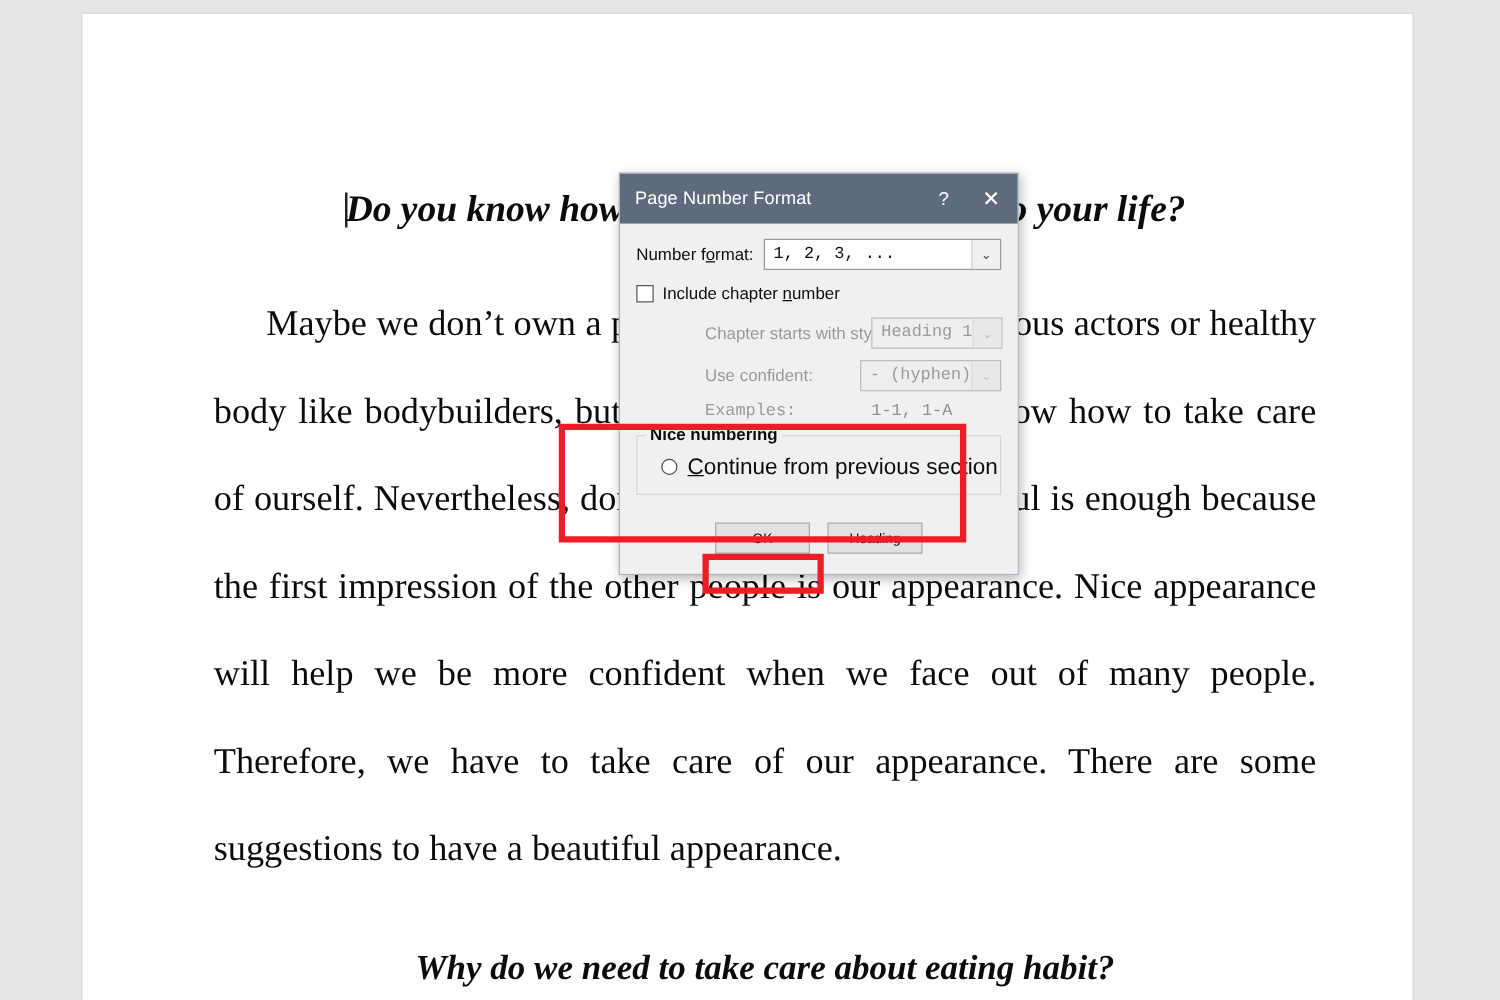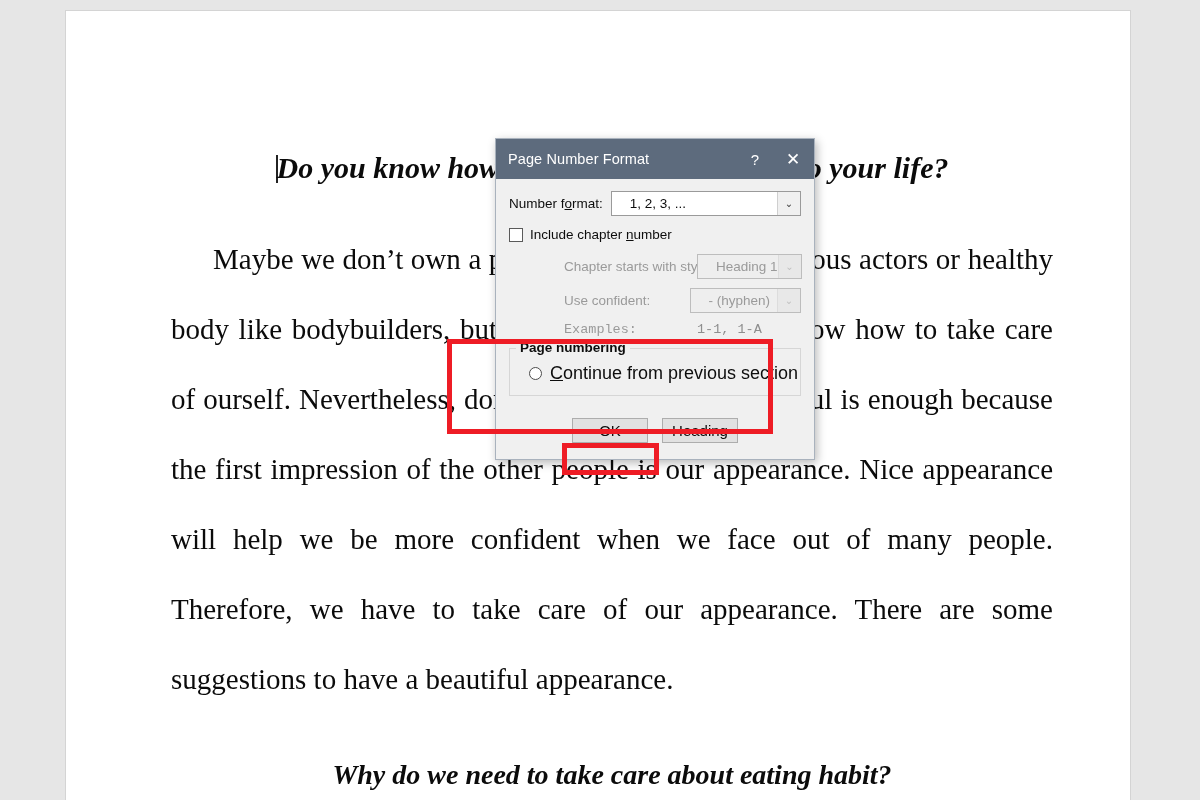--- a/index.html
+++ b/index.html
@@ -136,25 +136,26 @@
     position: relative;
     height: 25px;
     background: #ffffff;
     border: 1px solid #9a9a9a;
     box-sizing: border-box;
     display: flex;
     align-items: center;
   }
   .combo .combo-value {
     flex: 1;
-    padding-left: 18px;
+    padding-left: 7px;
     font-size: 13.5px;
     color: #0d0d0d;
     white-space: nowrap;
     overflow: hidden;
+    font-family: Liberation Mono, monospace;
   }
   .combo .combo-arrow {
     width: 22px;
     height: 23px;
     background: #f0f0f0;
     border-left: 1px solid #cfcfcf;
     display: flex;
     align-items: center;
     justify-content: center;
     color: #3b3b3b;
@@ -280,21 +281,21 @@
     gap: 14px;
     padding: 12px 0 16px 0;
     background: #f0f0f0;
   }
   .dlg-btn {
     width: 76px;
     height: 25px;
     background: #e1e1e1;
     border: 1px solid #adadad;
     box-sizing: border-box;
-    font-size: 15px;
+    font-size: 11px;
     color: #0d0d0d;
     display: flex;
     align-items: center;
     justify-content: center;
   }
 
   
   .annot {
     position: absolute;
     border: 5px solid #ee1c25;
@@ -358,21 +359,21 @@
           <span class="combo-arrow">⌄</span>
         </div>
       </div>
 
       <div class="examples-row">
         <span class="row-label dim">Examples:</span>
         <span class="examples-val">1-1, 1-A</span>
       </div>
 
       <div id="page-numbering-group">
-        <span class="legend">Page numbering</span>
+        <span class="legend">Nice numbering</span>
 
         <div class="radio-row">
           <span class="radio"></span>
           <span class="radio-label"><span class="u">C</span>ontinue from previous section</span>
         </div>
 
       </div>
 
     </div>
 

